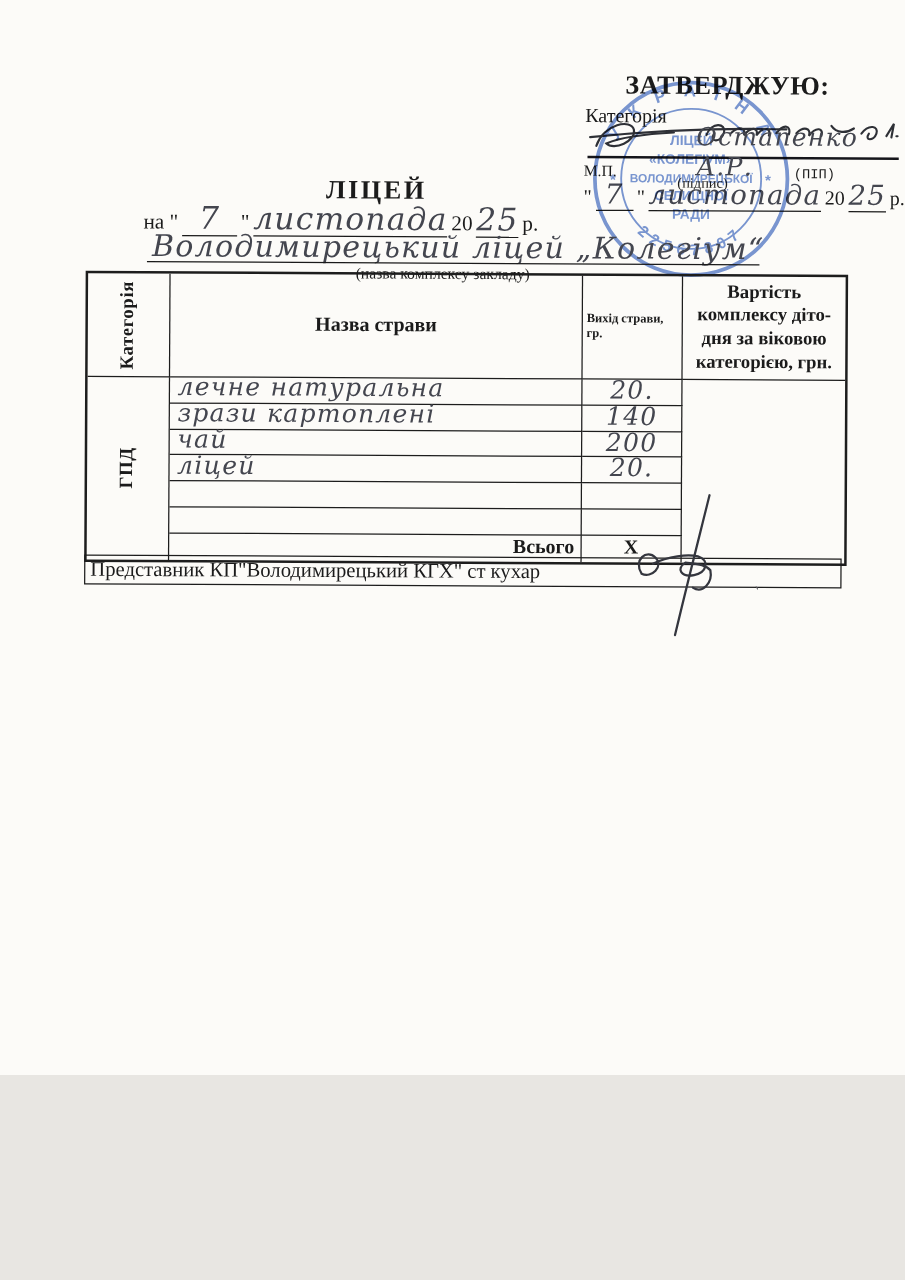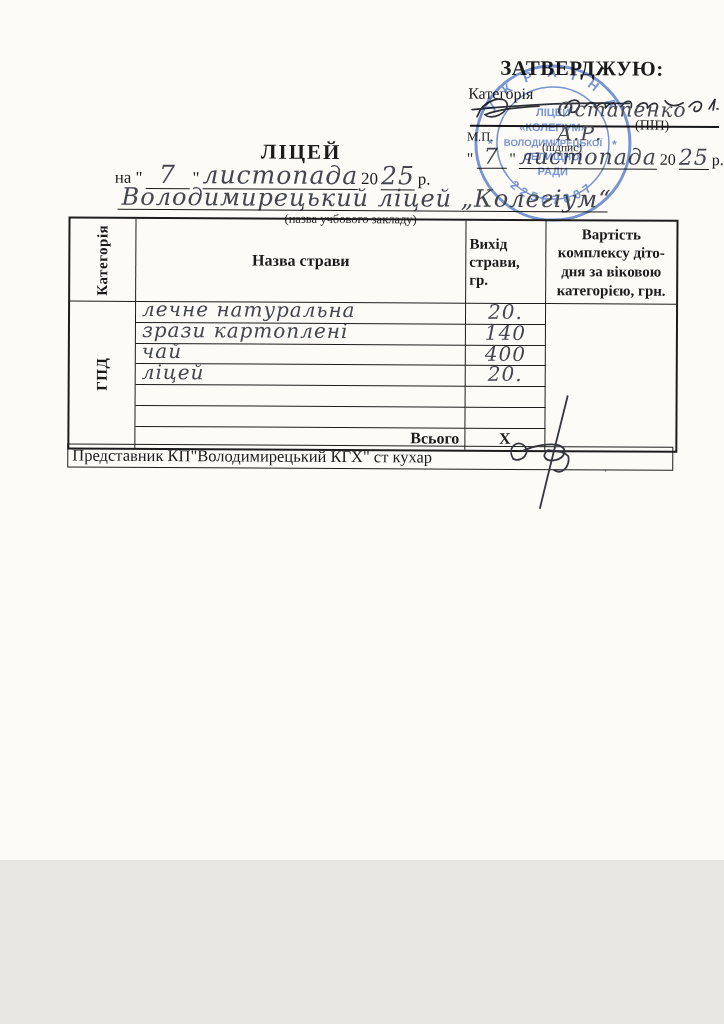--- a/index.html
+++ b/index.html
@@ -13,21 +13,21 @@
 
   
   .approve{position:absolute;left:499px;top:55px;font-size:21px;font-weight:bold;letter-spacing:0.5px;}
   .director{position:absolute;left:467px;top:84px;font-size:16px;}
   .dir-sig{position:absolute;left:468px;top:90px;width:250px;height:36px;}
   .dir-sig svg{width:100%;height:100%;}
   .sig-name{position:absolute;left:556px;top:96px;font-size:20px;color:#3c3e46;}
   .sig-line{position:absolute;left:469px;top:124px;width:249px;border-top:2px solid #15151a;}
   .mp{position:absolute;left:466px;top:129px;font-size:12.5px;}
   .cap-sign{position:absolute;left:541px;top:140px;font-size:11.5px;font-family:Liberation Serif, serif;}
-  .cap-name{position:absolute;left:634px;top:116px;font-size:14px;}
+  .cap-name{position:absolute;left:634px;top:133px;font-size:11px;font-family:Liberation Mono, monospace;}
   .date-row{position:absolute;display:flex;align-items:baseline;gap:3px;font-size:16px;}
   .date-top{left:466px;top:144px;}
   .hand{font-family:"DejaVu Serif", serif;font-style:italic;color:#44464f;letter-spacing:1px;}
   .u{display:inline-block;text-align:center;border-bottom:1.6px solid #1a1a1a;line-height:1.05;}
   .date-top .hand{font-size:22px;}
   .date-top .u.day{min-width:30px;}
   .date-top .u.month{min-width:96px;}
   .date-top .u.year{min-width:26px;}
 
   
@@ -59,21 +59,21 @@
         display:flex;align-items:center;overflow:visible;}
   .c1{grid-column:1}.c2{grid-column:2}.c3{grid-column:3}.c4{grid-column:4}
   .r1{grid-row:1}.r2{grid-row:2}.r3{grid-row:3}.r4{grid-row:4}
   .r5{grid-row:5}.r6{grid-row:6}.r7{grid-row:7}.r8{grid-row:8}
   .c4{border-right:none;}
   .r8{border-bottom:none;}
   .vspan{grid-row:2/9;border-bottom:none;justify-content:center;}
   .vert{writing-mode:vertical-rl;transform:rotate(180deg);font-weight:bold;font-size:15px;
         letter-spacing:0.5px;margin:auto;}
   .h-dish{justify-content:center;font-weight:bold;font-size:16px;}
-  .h-out{font-weight:bold;font-size:15px;line-height:1.2;padding:2px 3px;}
+  .h-out{font-weight:bold;font-size:10px;line-height:1.2;padding:2px 3px;}
   .h-cost{font-weight:bold;font-size:15px;line-height:1.25;text-align:center;
           justify-content:center;padding:2px 3px;}
   .dish-hand{font-size:20px;padding-left:6px;margin-top:-5px;white-space:nowrap;}
   .out-hand{width:100%;text-align:center;font-size:20px;margin-top:-4px;}
   .total-l{justify-content:flex-end;font-weight:bold;font-size:16px;padding-right:5px;}
   .total-v{justify-content:center;font-weight:bold;font-size:16px;}
   .footer-row{
     position:absolute;left:68px;top:445px;width:606px;height:24px;
     border:1.8px solid #1d1d1d;display:flex;align-items:center;
     font-size:16.5px;padding-left:4px;box-sizing:border-box;background:transparent;
@@ -156,21 +156,21 @@
       <span class="u day hand">7</span>
       <span>"</span>
       <span class="u month hand">листопада</span>
       <span>20</span>
       <span class="u year hand">25</span>
       <span>р.</span>
     </div>
 
     <div class="school-hand hand">Володимирецький ліцей „Колегіум“</div>
     <div class="school-line"></div>
-    <div class="school-cap">(назва учбового закладу)</div>
+    <div class="school-cap">(назва комплексу закладу)</div>
 
     <div class="menu-table">
       <div class="cell c1 r1">
         <span class="vert">Категорія</span>
       </div>
       <div class="cell c2 r1 h-dish">Назва страви</div>
       <div class="cell c3 r1 h-out">Вихід страви, гр.</div>
       <div class="cell c4 r1 h-cost">Вартість комплексу діто-дня за віковою категорією, грн.</div>
 
       <div class="cell c1 vspan">
@@ -188,21 +188,21 @@
         <span class="hand dish-hand">зрази картоплені</span>
       </div>
       <div class="cell c3 r3">
         <span class="hand out-hand">140</span>
       </div>
 
       <div class="cell c2 r4">
         <span class="hand dish-hand">чай</span>
       </div>
       <div class="cell c3 r4">
-        <span class="hand out-hand">400</span>
+        <span class="hand out-hand">200</span>
       </div>
 
       <div class="cell c2 r5">
         <span class="hand dish-hand">ліцей</span>
       </div>
       <div class="cell c3 r5">
         <span class="hand out-hand">20.</span>
       </div>
 
       <div class="cell c2 r6">

